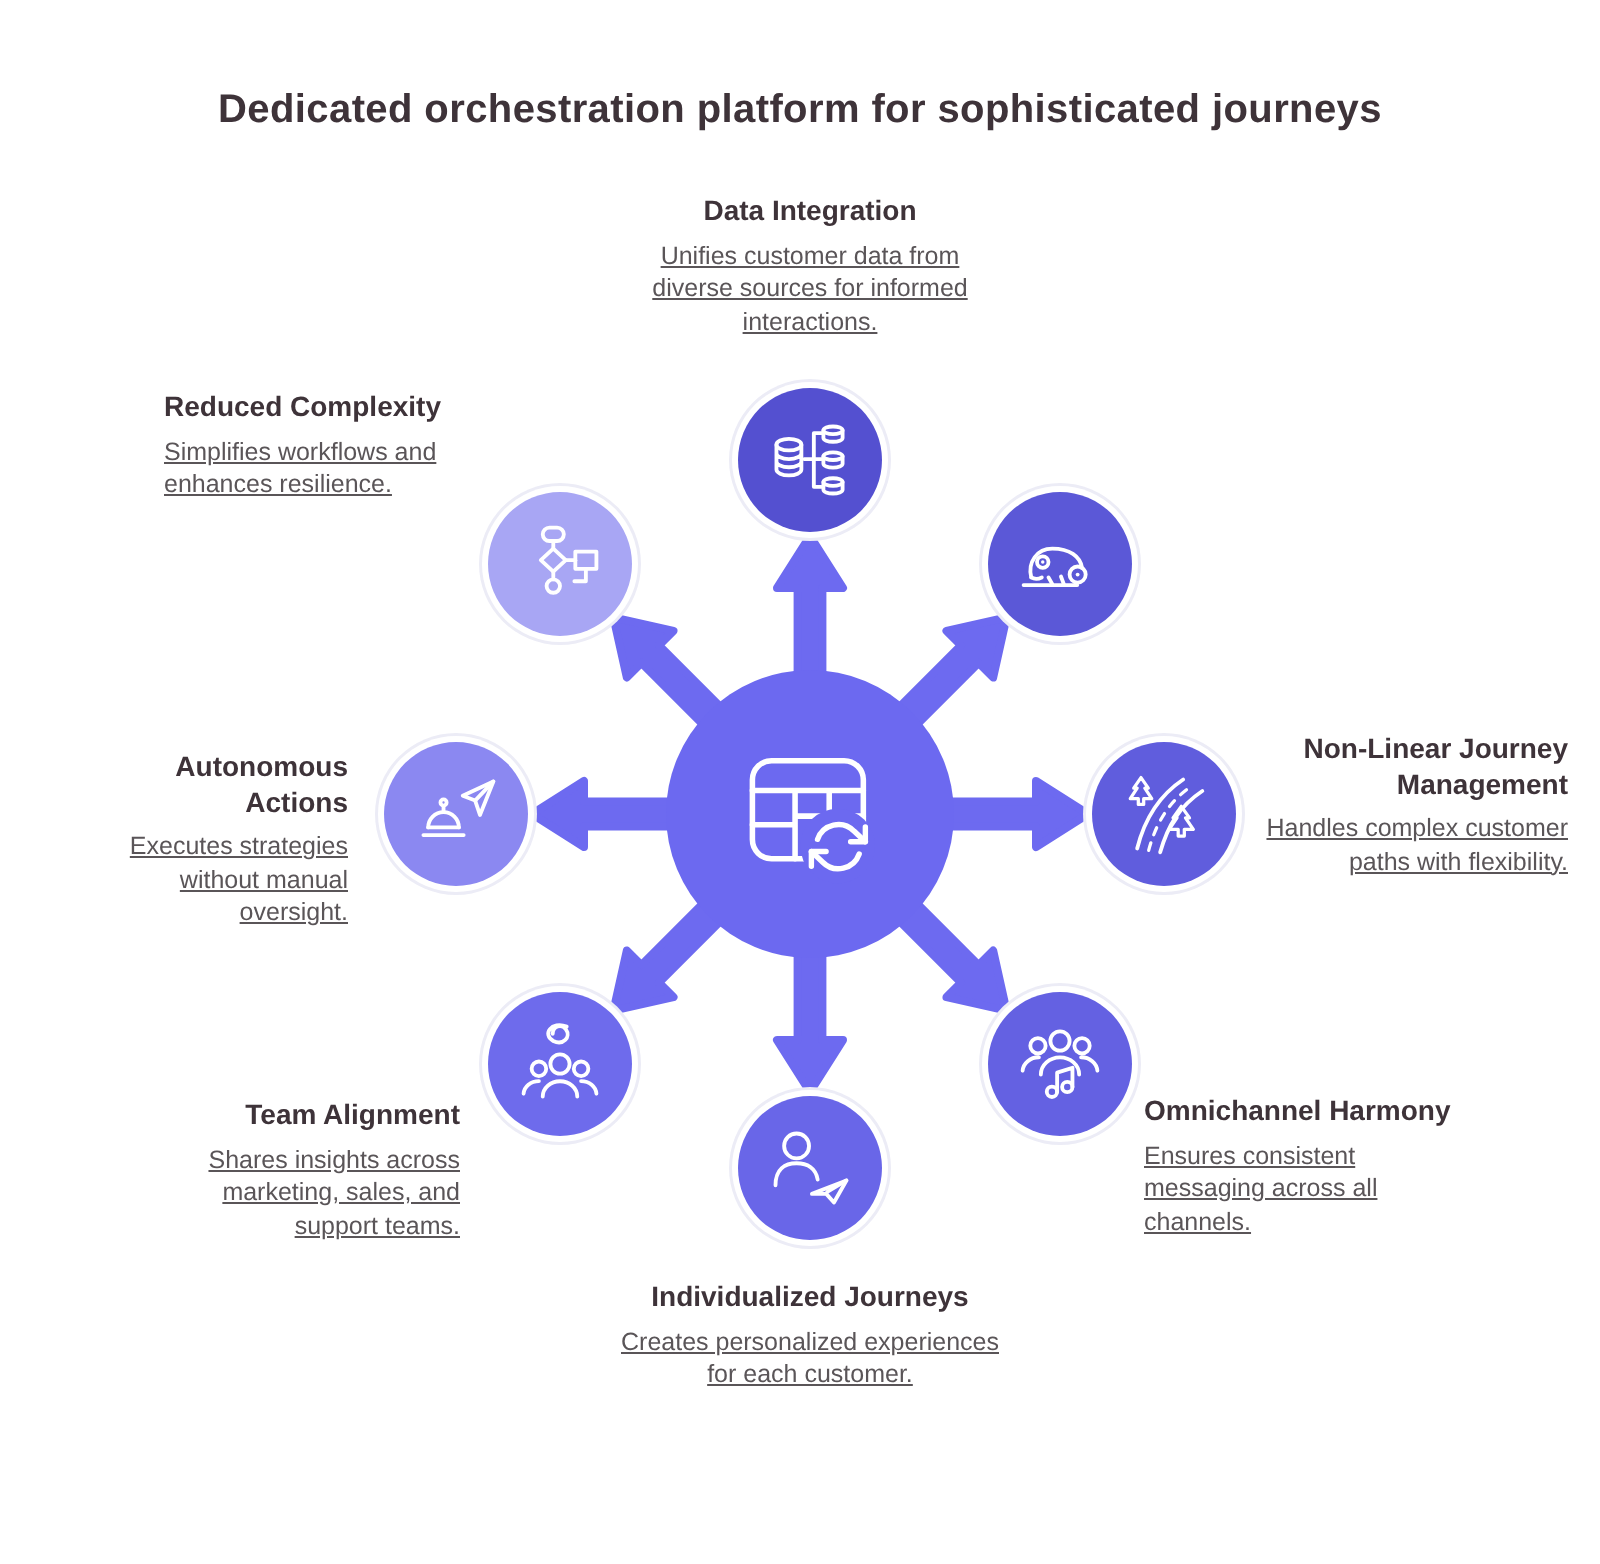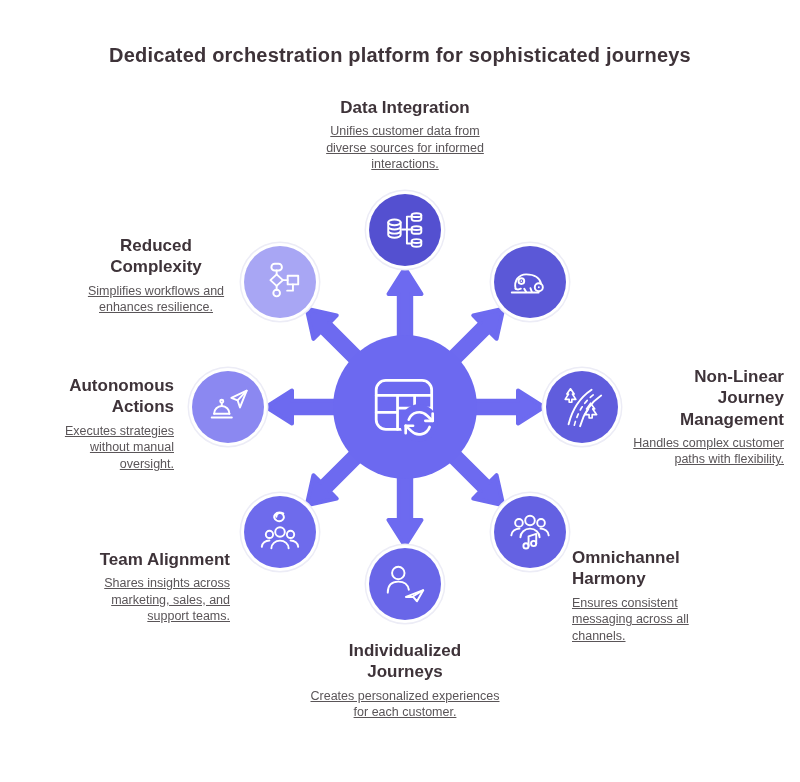--- a/index.html
+++ b/index.html
@@ -25,31 +25,31 @@
   .c-data-integration { background:#5450d0; left:369px; top:194px; }
   .c-real-time       { background:#5b58d7; left:494px; top:246px; }
   .c-non-linear      { background:#605ddd; left:546px; top:371px; }
   .c-omnichannel     { background:#6461e2; left:494px; top:496px; }
   .c-individualized  { background:#6966e8; left:369px; top:548px; }
   .c-team            { background:#6e6bec; left:244px; top:496px; }
   .c-autonomous      { background:#8b88f1; left:192px; top:371px; }
   .c-reduced         { background:#a8a6f4; left:244px; top:246px; }
 
   .node-text { position:absolute; z-index:3; }
-  .node-text h3 { font-size:17px; font-weight:700; color:#3e3339; margin:0 0 5px; line-height:1.25; }
+  .node-text h3 { font-size:14px; font-weight:700; color:#3e3339; margin:0 0 5px; line-height:1.25; }
   .node-text p  { font-size:12.5px; color:#5a5558; margin:0; line-height:1.32;text-decoration:underline; }
 
   .t-data          { left:316px; top:97px;  width:178px; text-align:center; }
   .t-real-time     { left:570px; top:184px; width:138px; text-align:left; }
   .t-non-linear    { left:632px; top:366px; width:152px; text-align:right; }
   .t-omnichannel   { left:572px; top:547px; width:158px; text-align:left; }
   .t-individualized{ left:310px; top:640px; width:190px; text-align:center; }
   .t-team          { right:570px; top:549px; width:162px; text-align:right; }
   .t-autonomous    { right:626px; top:375px; width:138px; text-align:right; }
-  .t-reduced       { right:570px; top:195px; width:148px; text-align:center;margin-top:40px; }
+  .t-reduced       { right:570px; top:195px; width:148px; text-align:left; }
 
   .ico { display:block; }
 </style>
 </head>
 <body>
 
 <div class="canvas">
 
   <div class="title">Dedicated orchestration platform for sophisticated journeys</div>
 

